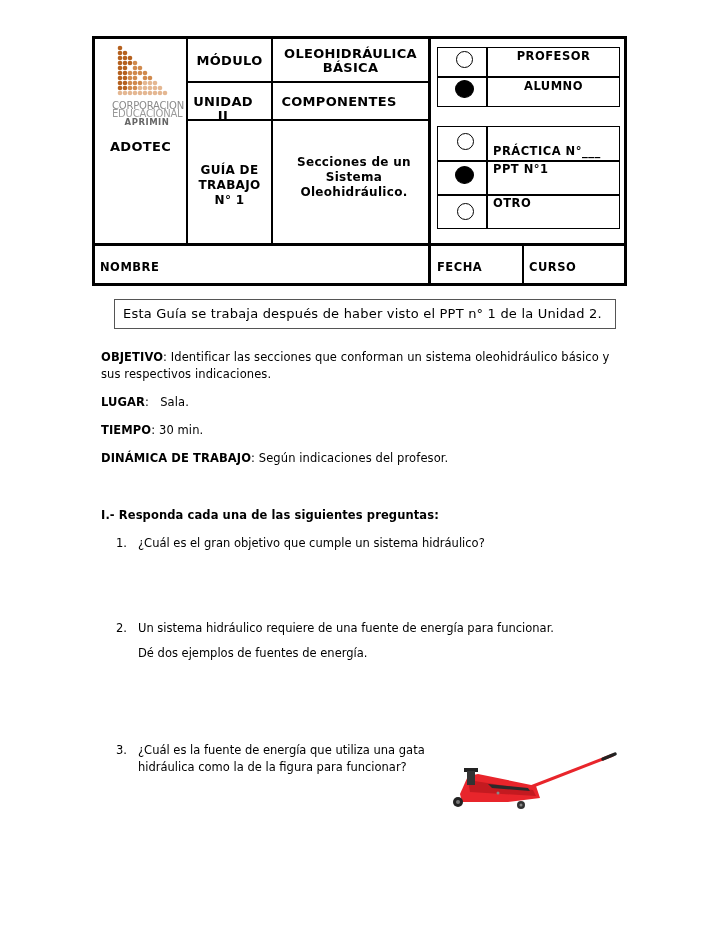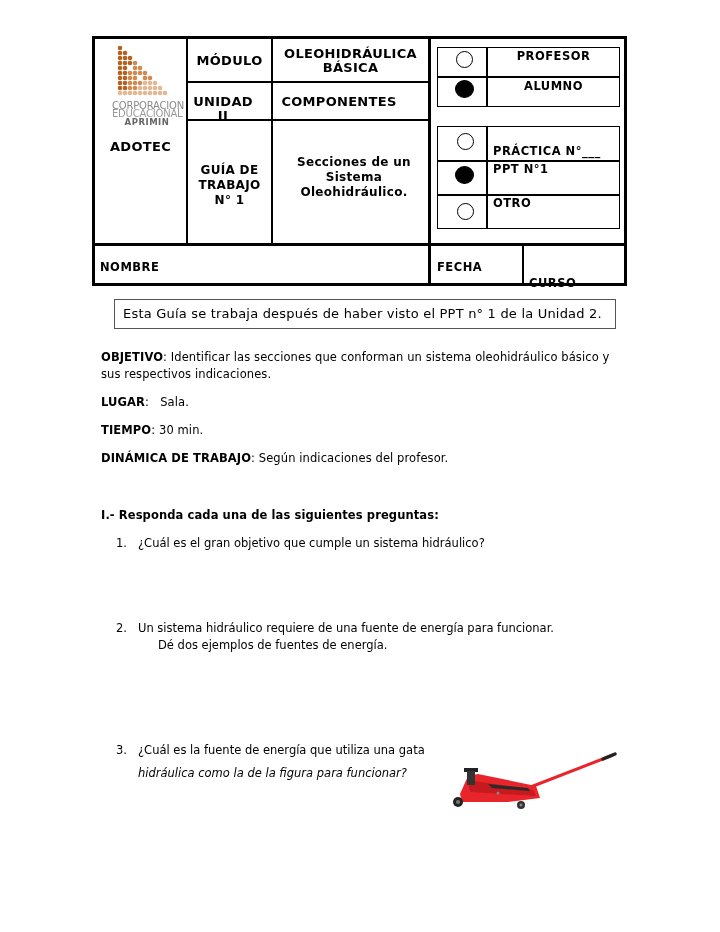--- a/index.html
+++ b/index.html
@@ -140,21 +140,21 @@
 <div class="hline" style="left:437px;top:194px;width:183px;height:1.5px;"></div>
 <div class="radio" style="left:457px;top:133px;"></div>
 <div class="opt-label" style="left:493px;top:128px;margin-top:16px;">PRÁCTICA N°___</div>
 <div class="radio filled" style="left:455px;top:166px;"></div>
 <div class="opt-label" style="left:493px;top:162px;">PPT N°1</div>
 <div class="radio" style="left:457px;top:203px;"></div>
 <div class="opt-label" style="left:493px;top:196px;">OTRO</div>
 
 <div class="opt-label" style="left:100px;top:260px;">NOMBRE</div>
 <div class="opt-label" style="left:437px;top:260px;">FECHA</div>
-<div class="opt-label" style="left:529px;top:276px;">CURSO</div>
+<div class="opt-label" style="left:529px;top:260px;">CURSO</div>
 
 <div class="note">Esta Guía se trabaja después de haber visto el PPT n° 1 de la Unidad 2.</div>
 
 <div class="p" style="top:349px;width:525px;">
   <span class="b">OBJETIVO</span><span>: Identificar las secciones que conforman un sistema oleohidráulico básico y</span><br>
   <span>sus respectivos indicaciones.</span>
 </div>
 <div class="p" style="top:394px;">
   <span class="b">LUGAR</span><span style="white-space:pre;">:   Sala.</span>
 </div>
@@ -167,26 +167,26 @@
 
 <div class="p b" style="top:507px;">I.- Responda cada una de las siguientes preguntas:</div>
 
 <div class="q" style="top:535px;">
   <span class="num">1.</span>
   <span class="txt">¿Cuál es el gran objetivo que cumple un sistema hidráulico?</span>
 </div>
 <div class="q" style="top:620px;">
   <span class="num">2.</span>
   <span class="txt">Un sistema hidráulico requiere de una fuente de energía para funcionar.</span>
-  <span class="txt" style="top:17px;margin-left:20px;">Dé dos ejemplos de fuentes de energía.</span>
+  <span class="txt" style="top:25px;">Dé dos ejemplos de fuentes de energía.</span>
 </div>
 <div class="q" style="top:742px;">
   <span class="num">3.</span>
   <span class="txt">¿Cuál es la fuente de energía que utiliza una gata</span>
-  <span class="txt" style="top:23px;font-style:italic;">hidráulica como la de la figura para funcionar?</span>
+  <span class="txt" style="top:17px;">hidráulica como la de la figura para funcionar?</span>
 </div>
 
 <div class="abs" style="left:448px;top:750px;width:172px;height:62px;">
   <svg width="172" height="62" viewBox="0 0 172 62">
 
     <line x1="80" y1="38" x2="165" y2="5" stroke="#e8252b" stroke-width="3"></line>
     <line x1="155" y1="9" x2="167" y2="4" stroke="#222" stroke-width="3.5" stroke-linecap="round"></line>
 
     <polygon points="12,44 20,26 30,24 88,36 92,48 60,52 14,52" fill="#e8252b"></polygon>
     <polygon points="20,30 85,40 88,46 22,42" fill="#c41a20"></polygon>

